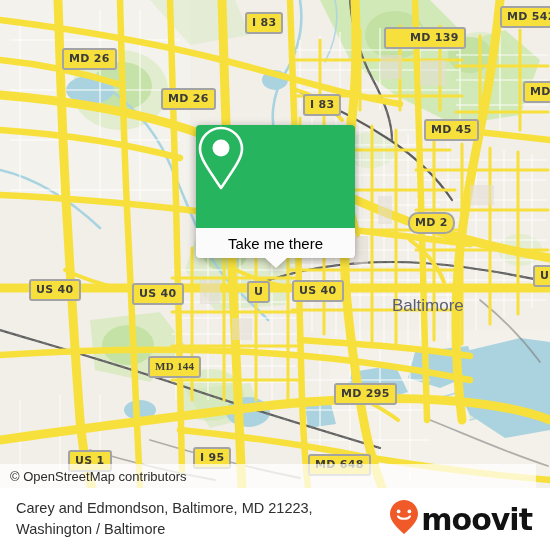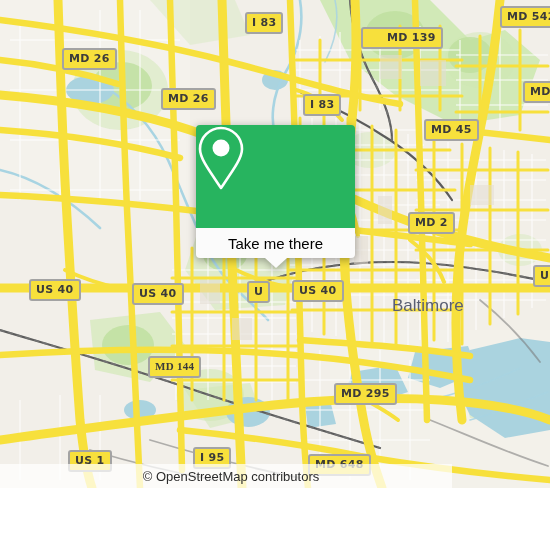--- a/index.html
+++ b/index.html
@@ -56,23 +56,23 @@
   }
   #popup-label{color:#000000;font-size:15px;white-space:nowrap;}
   #popup-tail{
     position:absolute;left:50%;bottom:-10px;transform:translateX(-50%);
     width:0;height:0;border-left:11px solid transparent;
     border-right:11px solid transparent;border-top:10px solid #fbfbfb;
   }
 
   
   #attribution{
-    position:absolute;left:0;bottom:0;width:452px;height:24px;
+    position:absolute;left:0;bottom:0;width:536px;height:24px;
     background:rgba(255,255,255,.72);
-    display:flex;align-items:center;justify-content:center;
+    display:flex;align-items:center;
   }
   #attribution span{
     color:#2b2b2b;font-size:13px;padding-left:10px;white-space:nowrap;
   }
 
   
   #footer{
     position:absolute;left:0;top:488px;width:550px;height:62px;
     background:#ffffff;display:flex;align-items:center;
     justify-content:space-between;box-sizing:border-box;padding:0 18px 0 16px;
@@ -281,27 +281,27 @@
         <rect x="380" y="55" width="22" height="24"></rect>
         <rect x="200" y="280" width="20" height="24"></rect>
         <rect x="232" y="318" width="20" height="22"></rect>
         <rect x="470" y="185" width="24" height="20"></rect>
       </g>
     </svg>
 
     <div id="shield-layer">
         <div class="shield" style="left: 500px; top: 6px;">MD 542</div>
         <div class="shield" style="left: 245px; top: 12px;">I 83</div>
-        <div class="shield" style="left: 361px; top: 27px; padding-left: 24px;">MD 139</div>
+        <div class="shield" style="left: 384px; top: 27px; padding-left: 24px;">MD 139</div>
         <div class="shield" style="left: 62px; top: 48px;">MD 26</div>
         <div class="shield" style="left: 523px; top: 81px;">MD 1</div>
         <div class="shield" style="left: 161px; top: 88px;">MD 26</div>
         <div class="shield" style="left: 303px; top: 94px;">I 83</div>
         <div class="shield" style="left: 424px; top: 119px;">MD 45</div>
-        <div class="shield" style="left: 408px; top: 212px;">MD 2</div>
+        <div class="shield" style="left: 408px; top: 212px; border-radius: 10px;">MD 2</div>
         <div class="shield" style="left: 29px; top: 279px;">US 40</div>
         <div class="shield" style="left: 132px; top: 283px;">US 40</div>
         <div class="shield" style="left: 247px; top: 281px;">U</div>
         <div class="shield" style="left: 292px; top: 280px;">US 40</div>
         <div class="shield" style="left: 533px; top: 265px;">US</div>
         <div class="shield" style="left: 148px; top: 356px; font-family: Liberation Serif, serif;">MD 144</div>
         <div class="shield" style="left: 334px; top: 383px;">MD 295</div>
         <div class="shield" style="left: 68px; top: 450px;">US 1</div>
         <div class="shield" style="left: 193px; top: 447px;">I 95</div>
         <div class="shield" style="left: 308px; top: 454px;">MD 648</div>
@@ -324,13 +324,30 @@
         <span id="popup-label">Take me there</span>
         <span id="popup-tail"></span>
       </div>
     </div>
 
     <div id="attribution">
       <span>© OpenStreetMap contributors</span>
     </div>
   </div>
 
+  <div id="footer">
+    <div id="footer-address">
+      <div>Carey and Edmondson, Baltimore, MD 21223,</div>
+      <div>Washington / Baltimore</div>
+    </div>
+    <div id="brand">
+      <span>
+        <svg width="30" height="36" viewBox="0 0 30 36" aria-hidden="true">
+          <path d="M15 1 C7.3 1 1 7.3 1 15 C1 21.5 7.4 28.4 15 35 C22.6 28.4 29 21.5 29 15 C29 7.3 22.7 1 15 1 Z" fill="#f05a28"></path>
+          <circle cx="9.6" cy="12.4" r="1.9" fill="#ffffff"></circle>
+          <circle cx="20.4" cy="12.4" r="1.9" fill="#ffffff"></circle>
+          <path d="M9 17.4 C11 20.6 19 20.6 21 17.4" fill="none" stroke="#ffffff" stroke-width="2" stroke-linecap="round"></path>
+        </svg>
+      </span>
+      <span id="brand-word">moovit</span>
+    </div>
+  </div>
 </div>
 
 </body></html>

